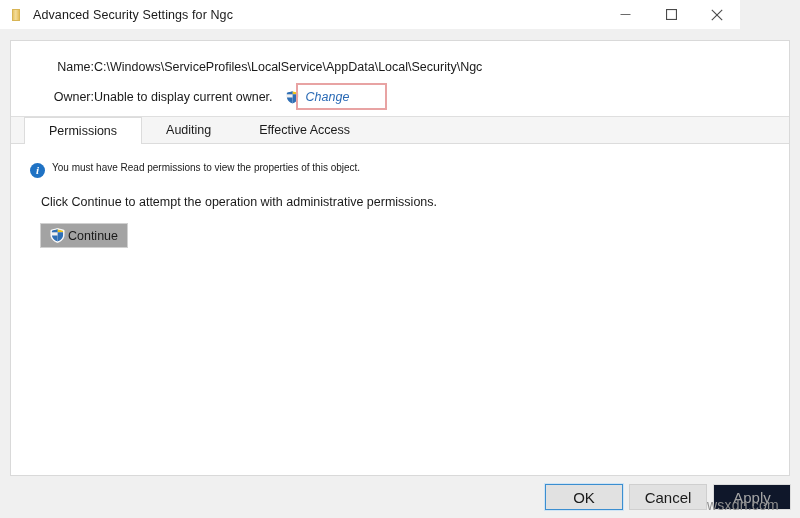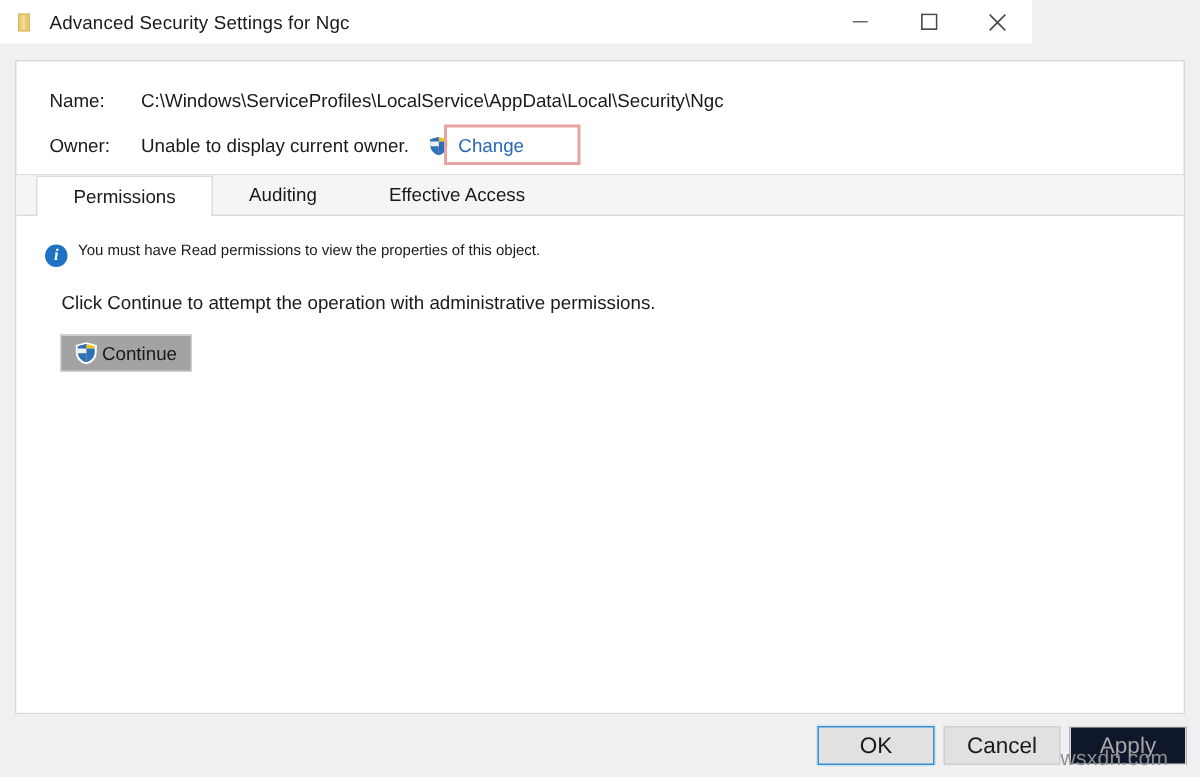--- a/index.html
+++ b/index.html
@@ -13,21 +13,21 @@
     font-family: "Liberation Sans", sans-serif;
     overflow: hidden;
     position: relative;
     color: #000;
   }
 
   
   .titlebar {
     position: absolute;
     left: 0; top: 0;
-    width: 688px;
+    width: 740px;
     height: 29px;
     background: #ffffff;
     display: flex;
     align-items: center;
   }
   .title-icon {
     width: 16px;
     height: 16px;
     margin-left: 9px;
     margin-right: 8px;
@@ -91,29 +91,31 @@
     font-size: 12.5px;
     color: #1a1a1a;
     white-space: nowrap;
   }
   .hdr-row.r1 { top: 16px; }
   .hdr-row.r2 { top: 46px; }
   .hdr-label {
     width: 83px;
     padding-left: 22px;
     box-sizing: border-box;
+    text-align: right;
   }
   .hdr-value { }
 
   .change-wrap {
     position: relative;
     display: inline-flex;
     align-items: center;
     margin-left: 10px;
     padding: 2px 4px 2px 2px;
+    font-style: italic;
   }
   .change-link {
     color: #2a6ab5;
     font-size: 12.5px;
     margin-left: 6px;
     cursor: pointer;
   }
   
   .annotation-box {
     position: absolute;

